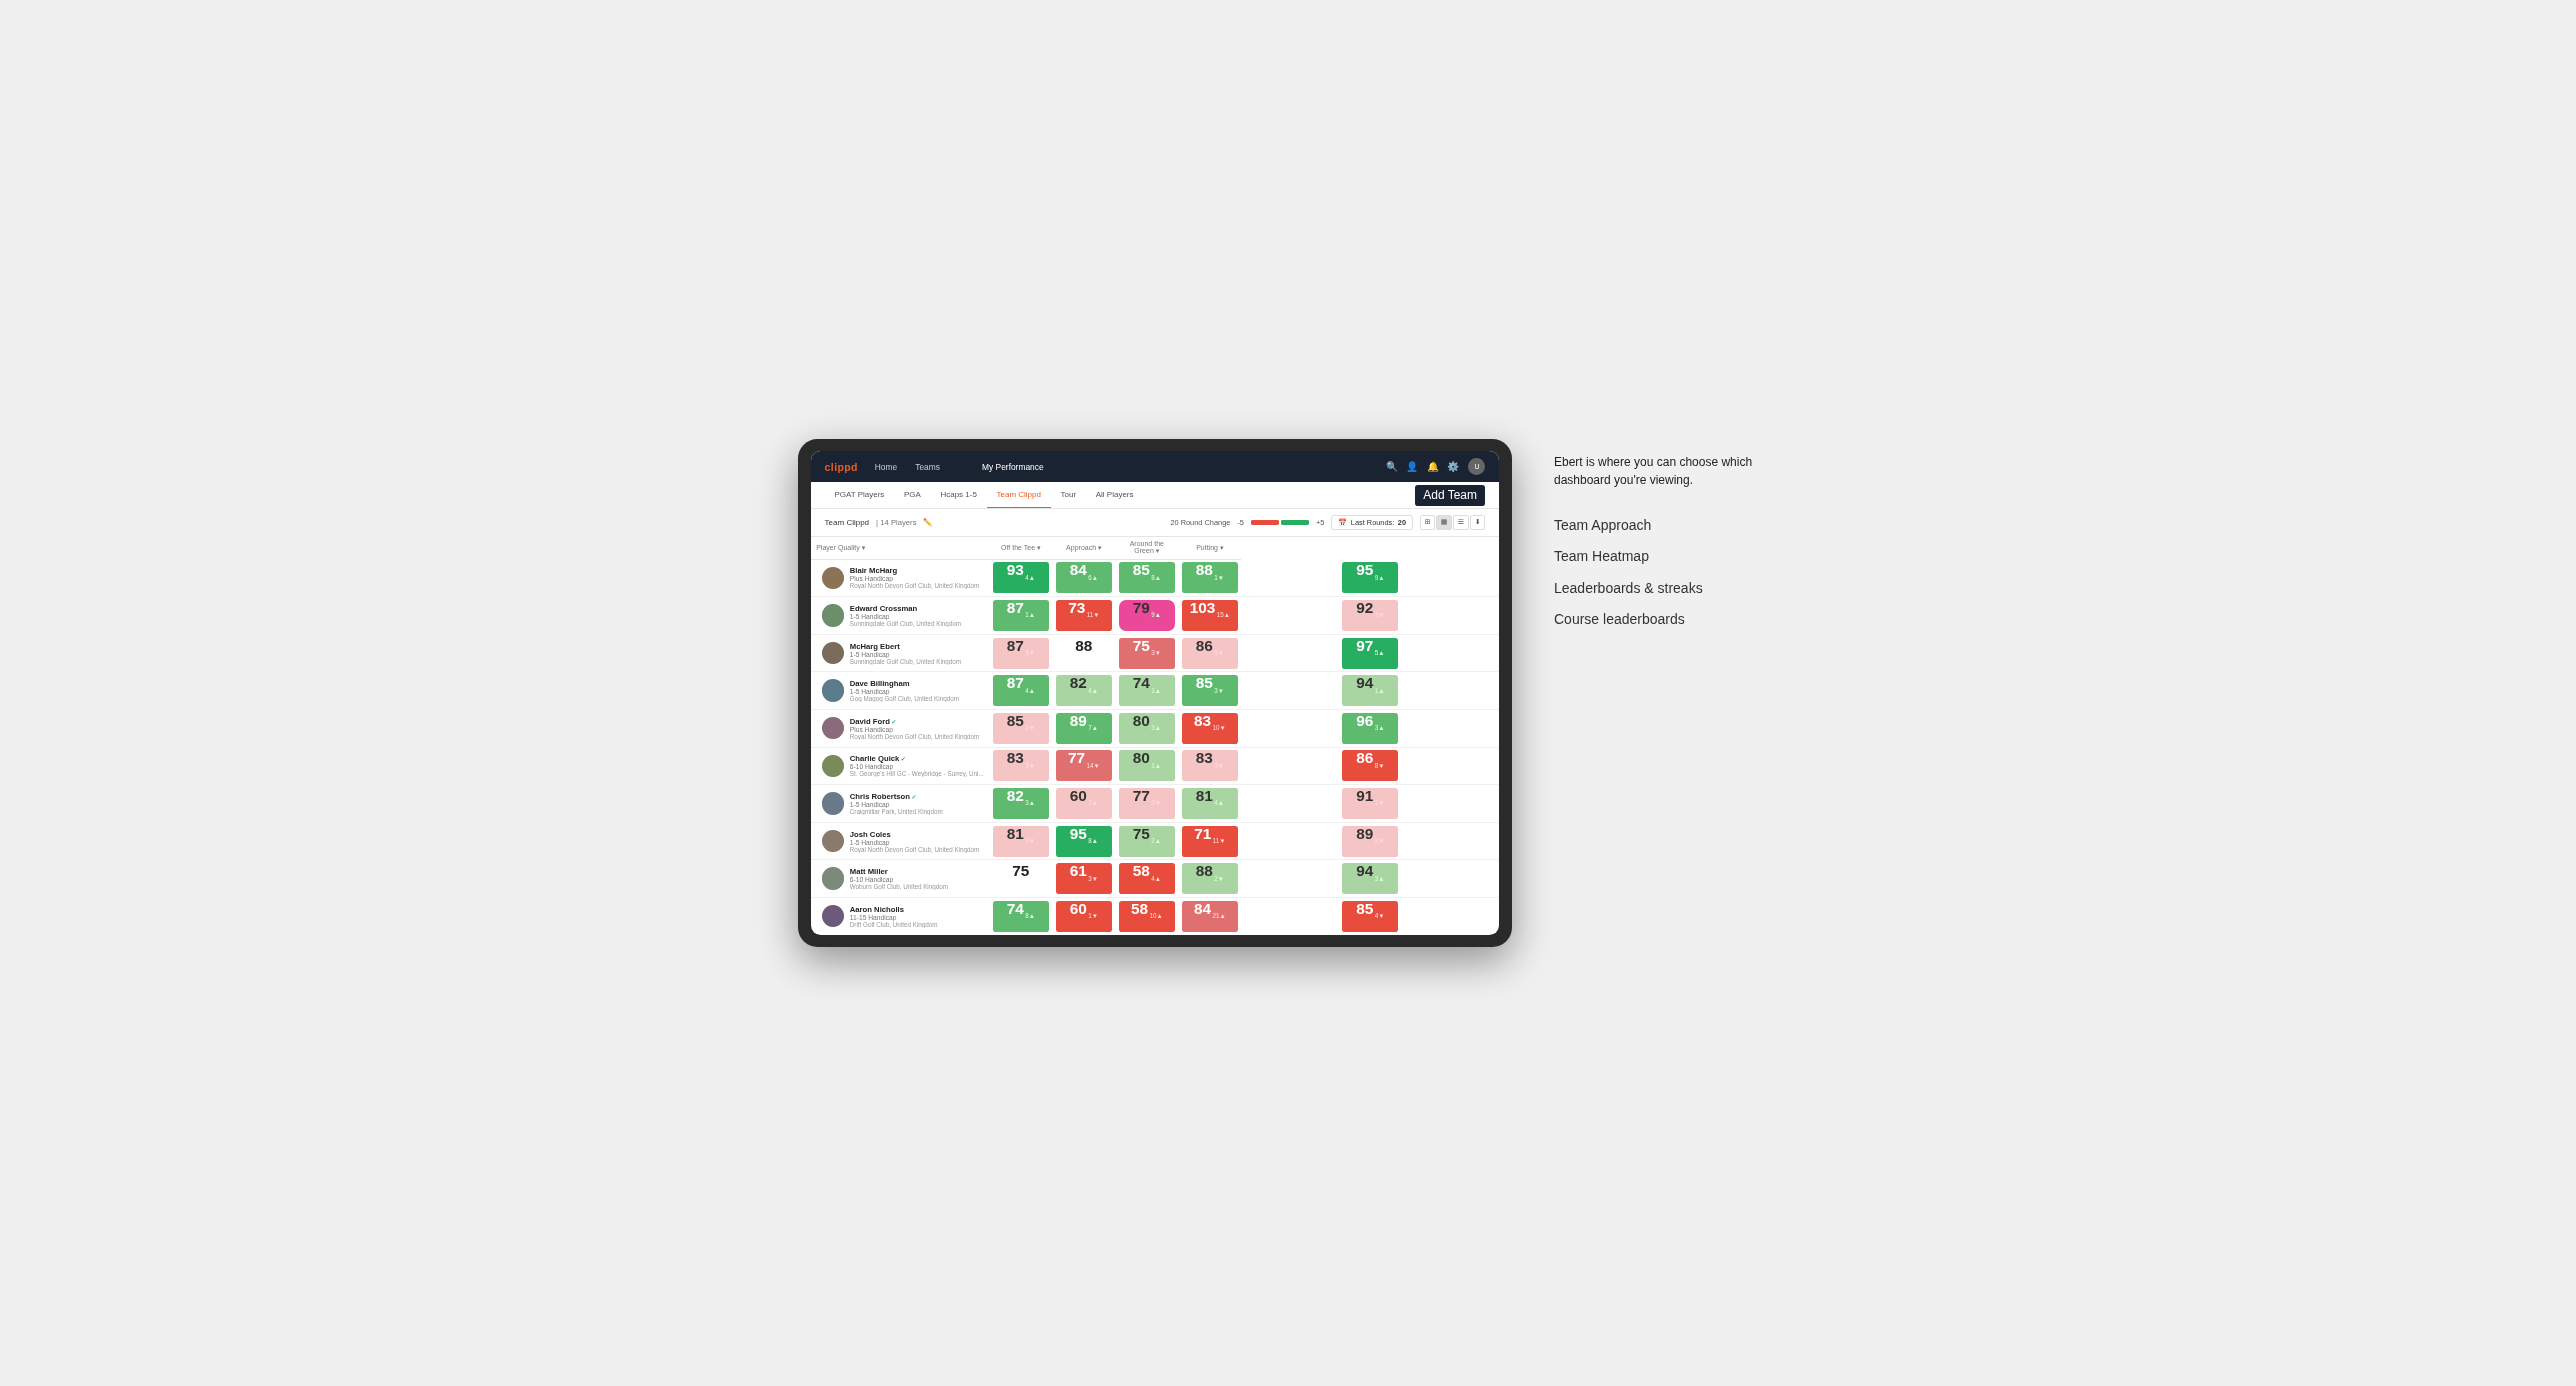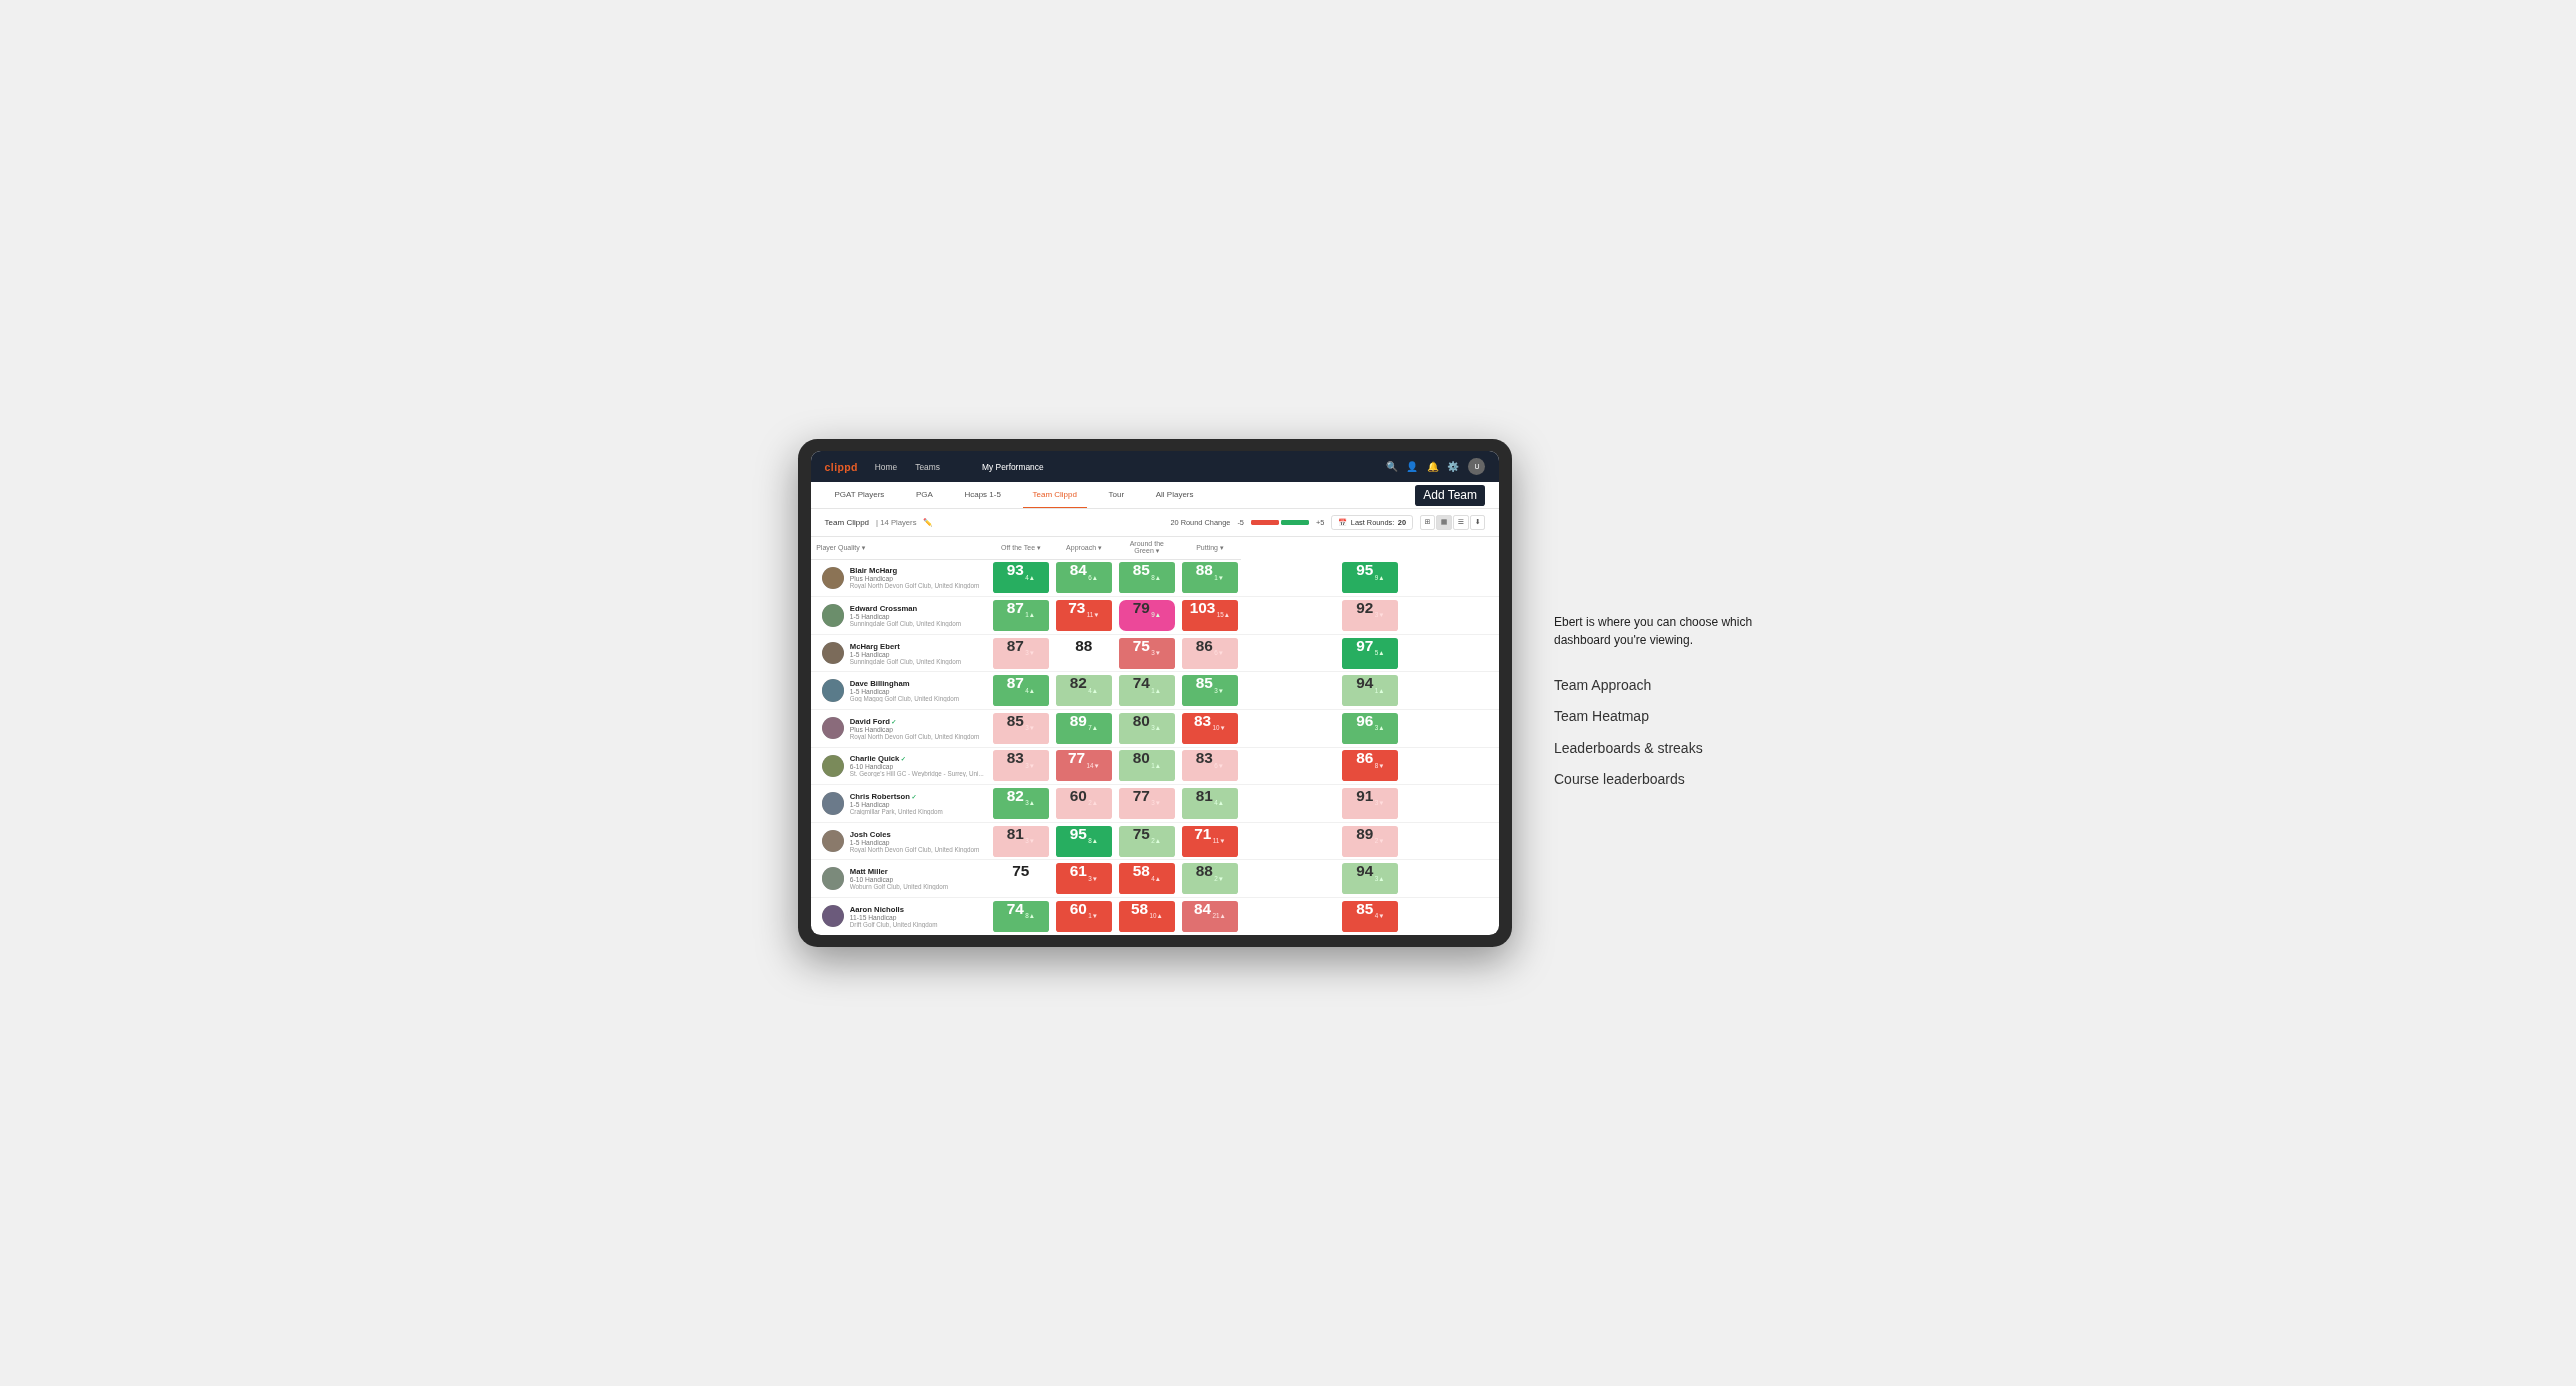--- a/index.html
+++ b/index.html
@@ -9,21 +9,21 @@
       display: flex;
       justify-content: center;
       align-items: center;
       min-height: 100vh;
       padding: 28px;
     }
 
     .page-wrapper {
       display: flex;
       flex-direction: row;
-      align-items: center;
+      align-items: flex-start;
       gap: 42px;
       width: 100%;
       max-width: 980px;
     }
 
     
     .tablet {
       background: #2a2a2a;
       border-radius: 19.6px;
       padding: 12.6px;
@@ -90,21 +90,21 @@
     }
 
     
     .subnav {
       background: #fff;
       border-bottom: 0.7px solid #e5e5e5;
       display: flex;
       align-items: center;
       padding: 0 14px;
       height: 26.6px;
-      gap: 12px;
+      gap: 0;
     }
     .subnav-tab {
       font-size: 8px;
       color: #555;
       padding: 0 9.8px;
       height: 100%;
       display: flex;
       align-items: center;
       cursor: pointer;
       border-bottom: 1.4px solid transparent;

